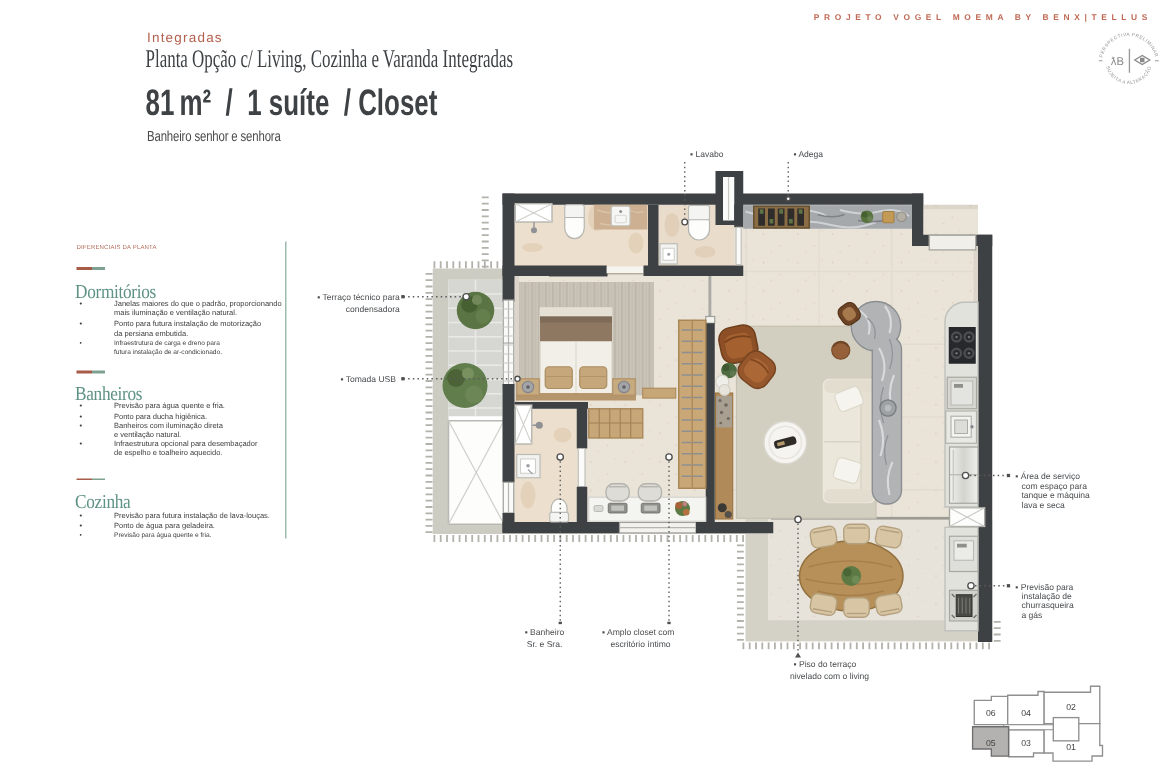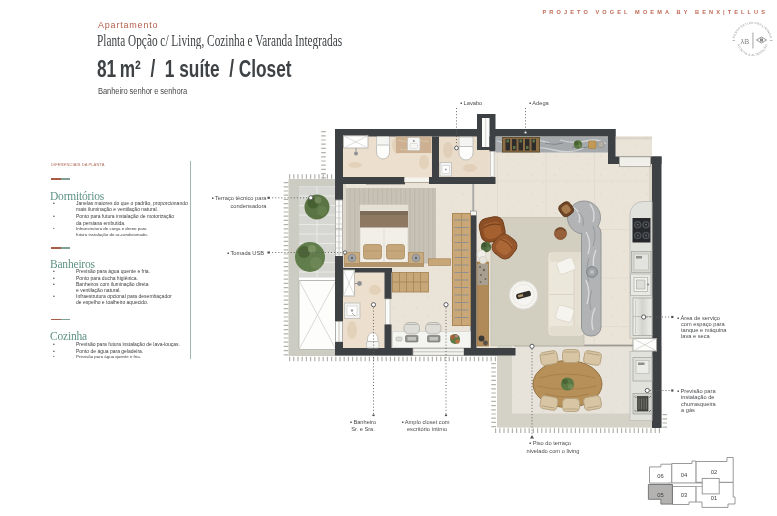--- a/index.html
+++ b/index.html
@@ -4,21 +4,21 @@
 <style>
   html,body{margin:0;padding:0;background:#fff;width:777px;height:516px;overflow:hidden;}
   *{box-sizing:border-box;}
   body{font-family:"Liberation Sans",sans-serif;position:relative;}
   .abs{position:absolute;}
   .ser{font-family:"Liberation Serif",serif;}
 </style>
 </head>
 <body>
 
-<div class="abs" style="left:98px;top:19.5px;font-size:9px;color:#b4604e;letter-spacing:.8px;">Apartamento</div>
+<div class="abs" style="left:98px;top:19.5px;font-size:9px;color:#b4604e;letter-spacing:.8px;">Integradas</div>
 
 <div class="abs ser" style="left:97px;top:31px;font-size:11.3px;color:#3e4245;transform:scale(1,1.5);transform-origin:0 0;white-space:nowrap;">Planta Opção c/ Living, Cozinha e Varanda Integradas</div>
 
 <div class="abs" style="left:97px;top:53.5px;font-size:17.3px;font-weight:bold;color:#3e4245;letter-spacing:0px;transform:scale(1,1.42);transform-origin:0 0;white-space:nowrap;">81 m²&nbsp; /&nbsp; 1 suíte&nbsp; / Closet</div>
 
 <div class="abs" style="left:98px;top:85px;font-size:7.6px;color:#4a4a4a;letter-spacing:-.1px;transform:scale(1,1.28);transform-origin:0 0;">Banheiro senhor e senhora</div>
 
 <div class="abs" style="left:542px;top:8.5px;width:226px;font-size:5.6px;font-weight:bold;color:#c06a55;letter-spacing:3.1px;text-align:right;white-space:nowrap;">PROJETO VOGEL MOEMA BY BENX|TELLUS</div>
 
 <svg class="abs" style="left:728px;top:16px;" width="49" height="49" viewBox="0 0 49 49">

